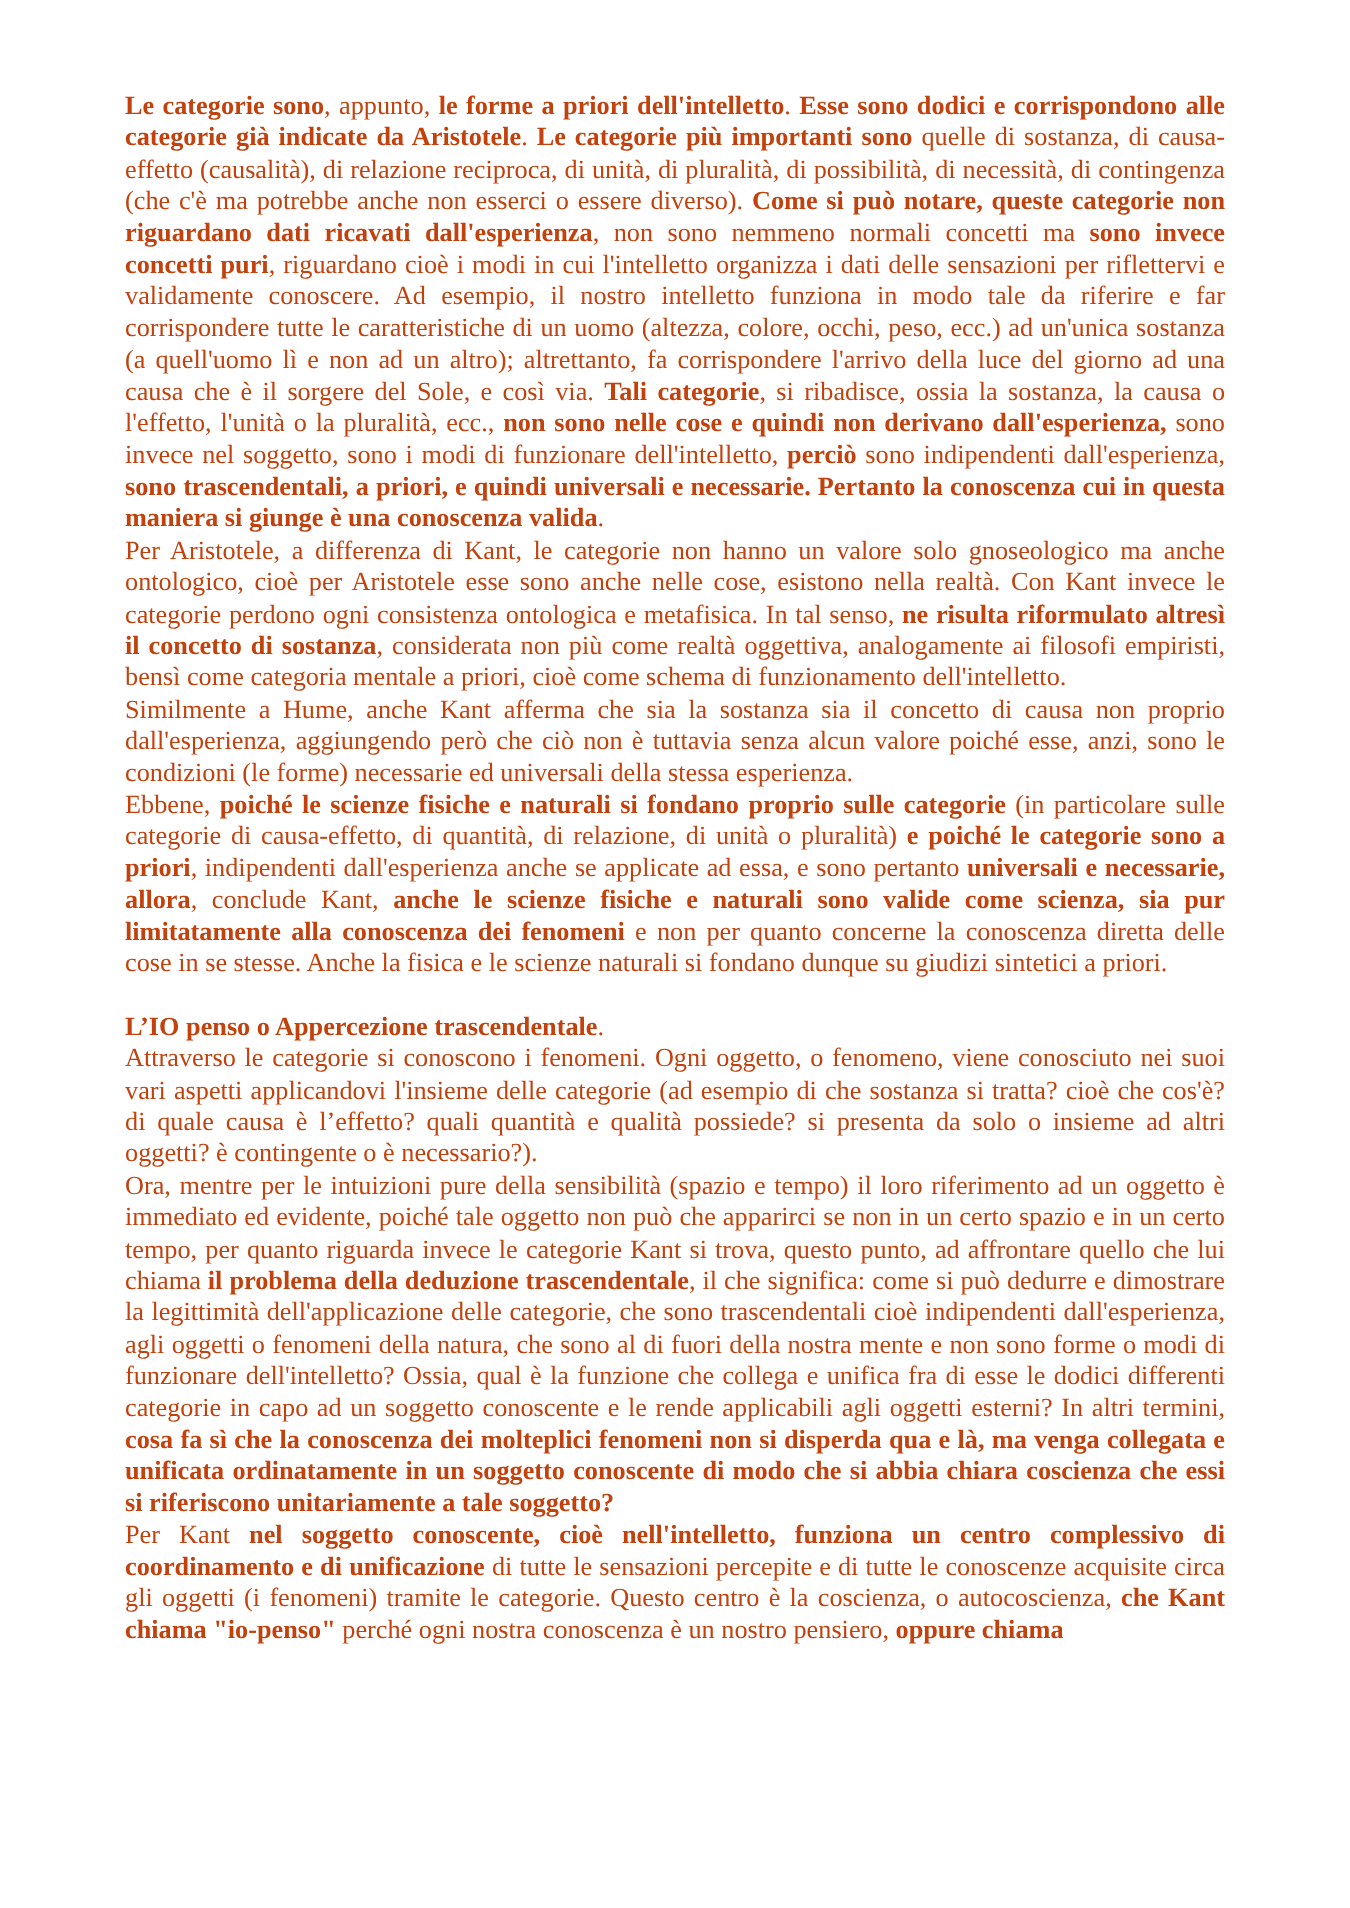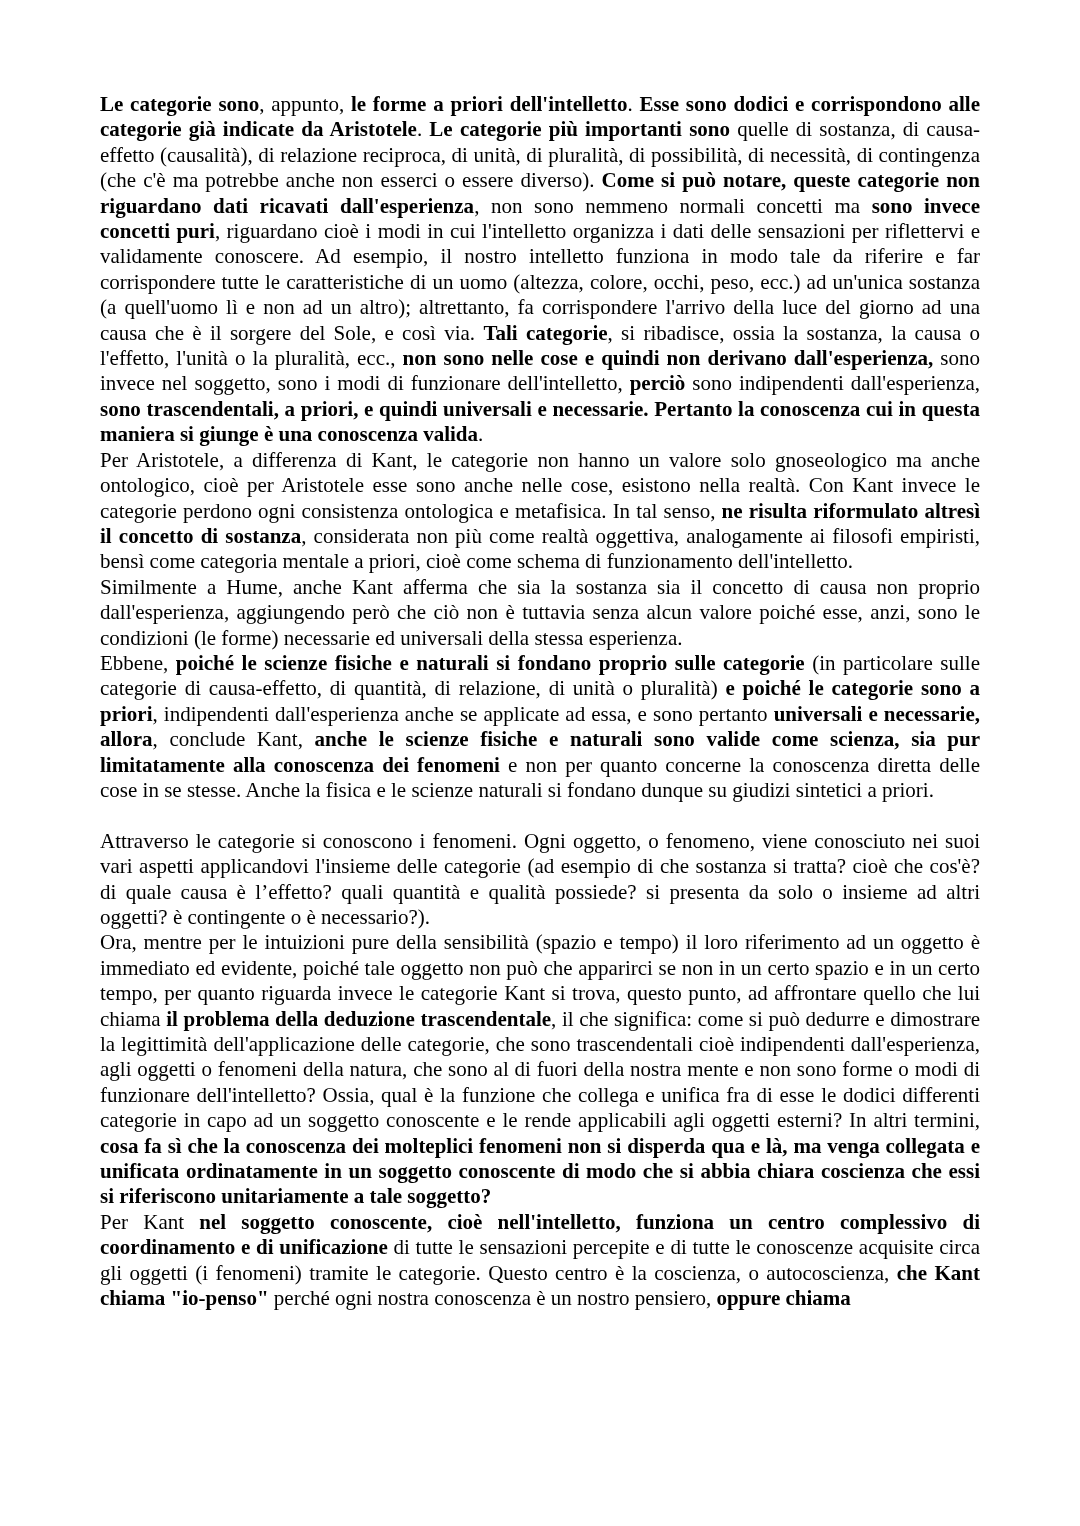--- a/index.html
+++ b/index.html
@@ -8,25 +8,25 @@
     padding: 0;
     background: #ffffff;
   }
   .page {
     position: relative;
     width: 1080px;
     height: 1526px;
     margin: 0 auto;
     background: #ffffff;
     box-sizing: border-box;
-    padding: 92px 100px 0 100px;
+    padding: 72px 100px 0 100px;
     font-family: "Liberation Serif", "DejaVu Serif", serif;
     font-size: 21px;
     line-height: 25.4px;
-    color: #000000;
+    color: #c2410c;
     overflow: hidden;
   }
   .para {
     margin: 0;
     text-align: justify;
     hyphens: none;
   }
   .para b {
     font-weight: bold;
   }
@@ -37,17 +37,18 @@
 </head>
 <body>
 
 <div class="page">
   <div id="doc">
       <p class="para"><b>Le categorie sono</b><span>, appunto, </span><b>le forme a priori dell'intelletto</b><span>. </span><b>Esse sono dodici e corrispondono alle categorie già indicate da Aristotele</b><span>. </span><b>Le categorie più importanti sono</b><span> quelle di sostanza, di causa-effetto (causalità), di relazione reciproca, di unità, di pluralità, di possibilità, di necessità, di contingenza (che c'è ma potrebbe anche non esserci o essere diverso). </span><b>Come si può notare, queste categorie non riguardano dati ricavati dall'esperienza</b><span>, non sono nemmeno normali concetti ma </span><b>sono invece concetti puri</b><span>, riguardano cioè i modi in cui l'intelletto organizza i dati delle sensazioni per riflettervi e validamente conoscere. Ad esempio, il nostro intelletto funziona in modo tale da riferire e far corrispondere tutte le caratteristiche di un uomo (altezza, colore, occhi, peso, ecc.) ad un'unica sostanza (a quell'uomo lì e non ad un altro); altrettanto, fa corrispondere l'arrivo della luce del giorno ad una causa che è il sorgere del Sole, e così via. </span><b>Tali categorie</b><span>, si ribadisce, ossia la sostanza, la causa o l'effetto, l'unità o la pluralità, ecc., </span><b>non sono nelle cose e quindi non derivano dall'esperienza,</b><span> sono invece nel soggetto, sono i modi di funzionare dell'intelletto, </span><b>perciò</b><span> sono indipendenti dall'esperienza, </span><b>sono trascendentali, a priori, e quindi universali e necessarie. Pertanto la conoscenza cui in questa maniera si giunge è una conoscenza valida</b><span>.</span></p>
       <p class="para"><span>Per Aristotele, a differenza di Kant, le categorie non hanno un valore solo gnoseologico ma anche ontologico, cioè per Aristotele esse sono anche nelle cose, esistono nella realtà. Con Kant invece le categorie perdono ogni consistenza ontologica e metafisica. In tal senso, </span><b>ne risulta riformulato altresì il concetto di sostanza</b><span>, considerata non più come realtà oggettiva, analogamente ai filosofi empiristi, bensì come categoria mentale a priori, cioè come schema di funzionamento dell'intelletto.</span></p>
       <p class="para"><span>Similmente a Hume, anche Kant afferma che sia la sostanza sia il concetto di causa non proprio dall'esperienza, aggiungendo però che ciò non è tuttavia senza alcun valore poiché esse, anzi, sono le condizioni (le forme) necessarie ed universali della stessa esperienza.</span></p>
       <p class="para"><span>Ebbene, </span><b>poiché le scienze fisiche e naturali si fondano proprio sulle categorie</b><span> (in particolare sulle categorie di causa-effetto, di quantità, di relazione, di unità o pluralità) </span><b>e poiché le categorie sono a priori</b><span>, indipendenti dall'esperienza anche se applicate ad essa, e sono pertanto </span><b>universali e necessarie, allora</b><span>, conclude Kant, </span><b>anche le scienze fisiche e naturali sono valide come scienza, sia pur limitatamente alla conoscenza dei fenomeni</b><span> e non per quanto concerne la conoscenza diretta delle cose in se stesse. Anche la fisica e le scienze naturali si fondano dunque su giudizi sintetici a priori.</span></p>
       <div class="spacer"></div>
+      <p class="para"><b>L’IO penso o Appercezione trascendentale</b><span>.</span></p>
       <p class="para"><span>Attraverso le categorie si conoscono i fenomeni. Ogni oggetto, o fenomeno, viene conosciuto nei suoi vari aspetti applicandovi l'insieme delle categorie (ad esempio di che sostanza si tratta? cioè che cos'è? di quale causa è l’effetto? quali quantità e qualità possiede? si presenta da solo o insieme ad altri oggetti? è contingente o è necessario?).</span></p>
       <p class="para"><span>Ora, mentre per le intuizioni pure della sensibilità (spazio e tempo) il loro riferimento ad un oggetto è immediato ed evidente, poiché tale oggetto non può che apparirci se non in un certo spazio e in un certo tempo, per quanto riguarda invece le categorie Kant si trova, questo punto, ad affrontare quello che lui chiama </span><b>il problema della deduzione trascendentale</b><span>, il che significa: come si può dedurre e dimostrare la legittimità dell'applicazione delle categorie, che sono trascendentali cioè indipendenti dall'esperienza, agli oggetti o fenomeni della natura, che sono al di fuori della nostra mente e non sono forme o modi di funzionare dell'intelletto? Ossia, qual è la funzione che collega e unifica fra di esse le dodici differenti categorie in capo ad un soggetto conoscente e le rende applicabili agli oggetti esterni? In altri termini, </span><b>cosa fa sì che la conoscenza dei molteplici fenomeni non si disperda qua e là, ma venga collegata e unificata ordinatamente in un soggetto conoscente di modo che si abbia chiara coscienza che essi si riferiscono unitariamente a tale soggetto?</b></p>
       <p class="para"><span>Per Kant </span><b>nel soggetto conoscente, cioè nell'intelletto, funziona un centro complessivo di coordinamento e di unificazione</b><span> di tutte le sensazioni percepite e di tutte le conoscenze acquisite circa gli oggetti (i fenomeni) tramite le categorie. Questo centro è la coscienza, o autocoscienza, </span><b>che Kant chiama "io-penso"</b><span> perché ogni nostra conoscenza è un nostro pensiero, </span><b>oppure chiama</b></p>
     </div>
 </div>
 
 </body></html>

